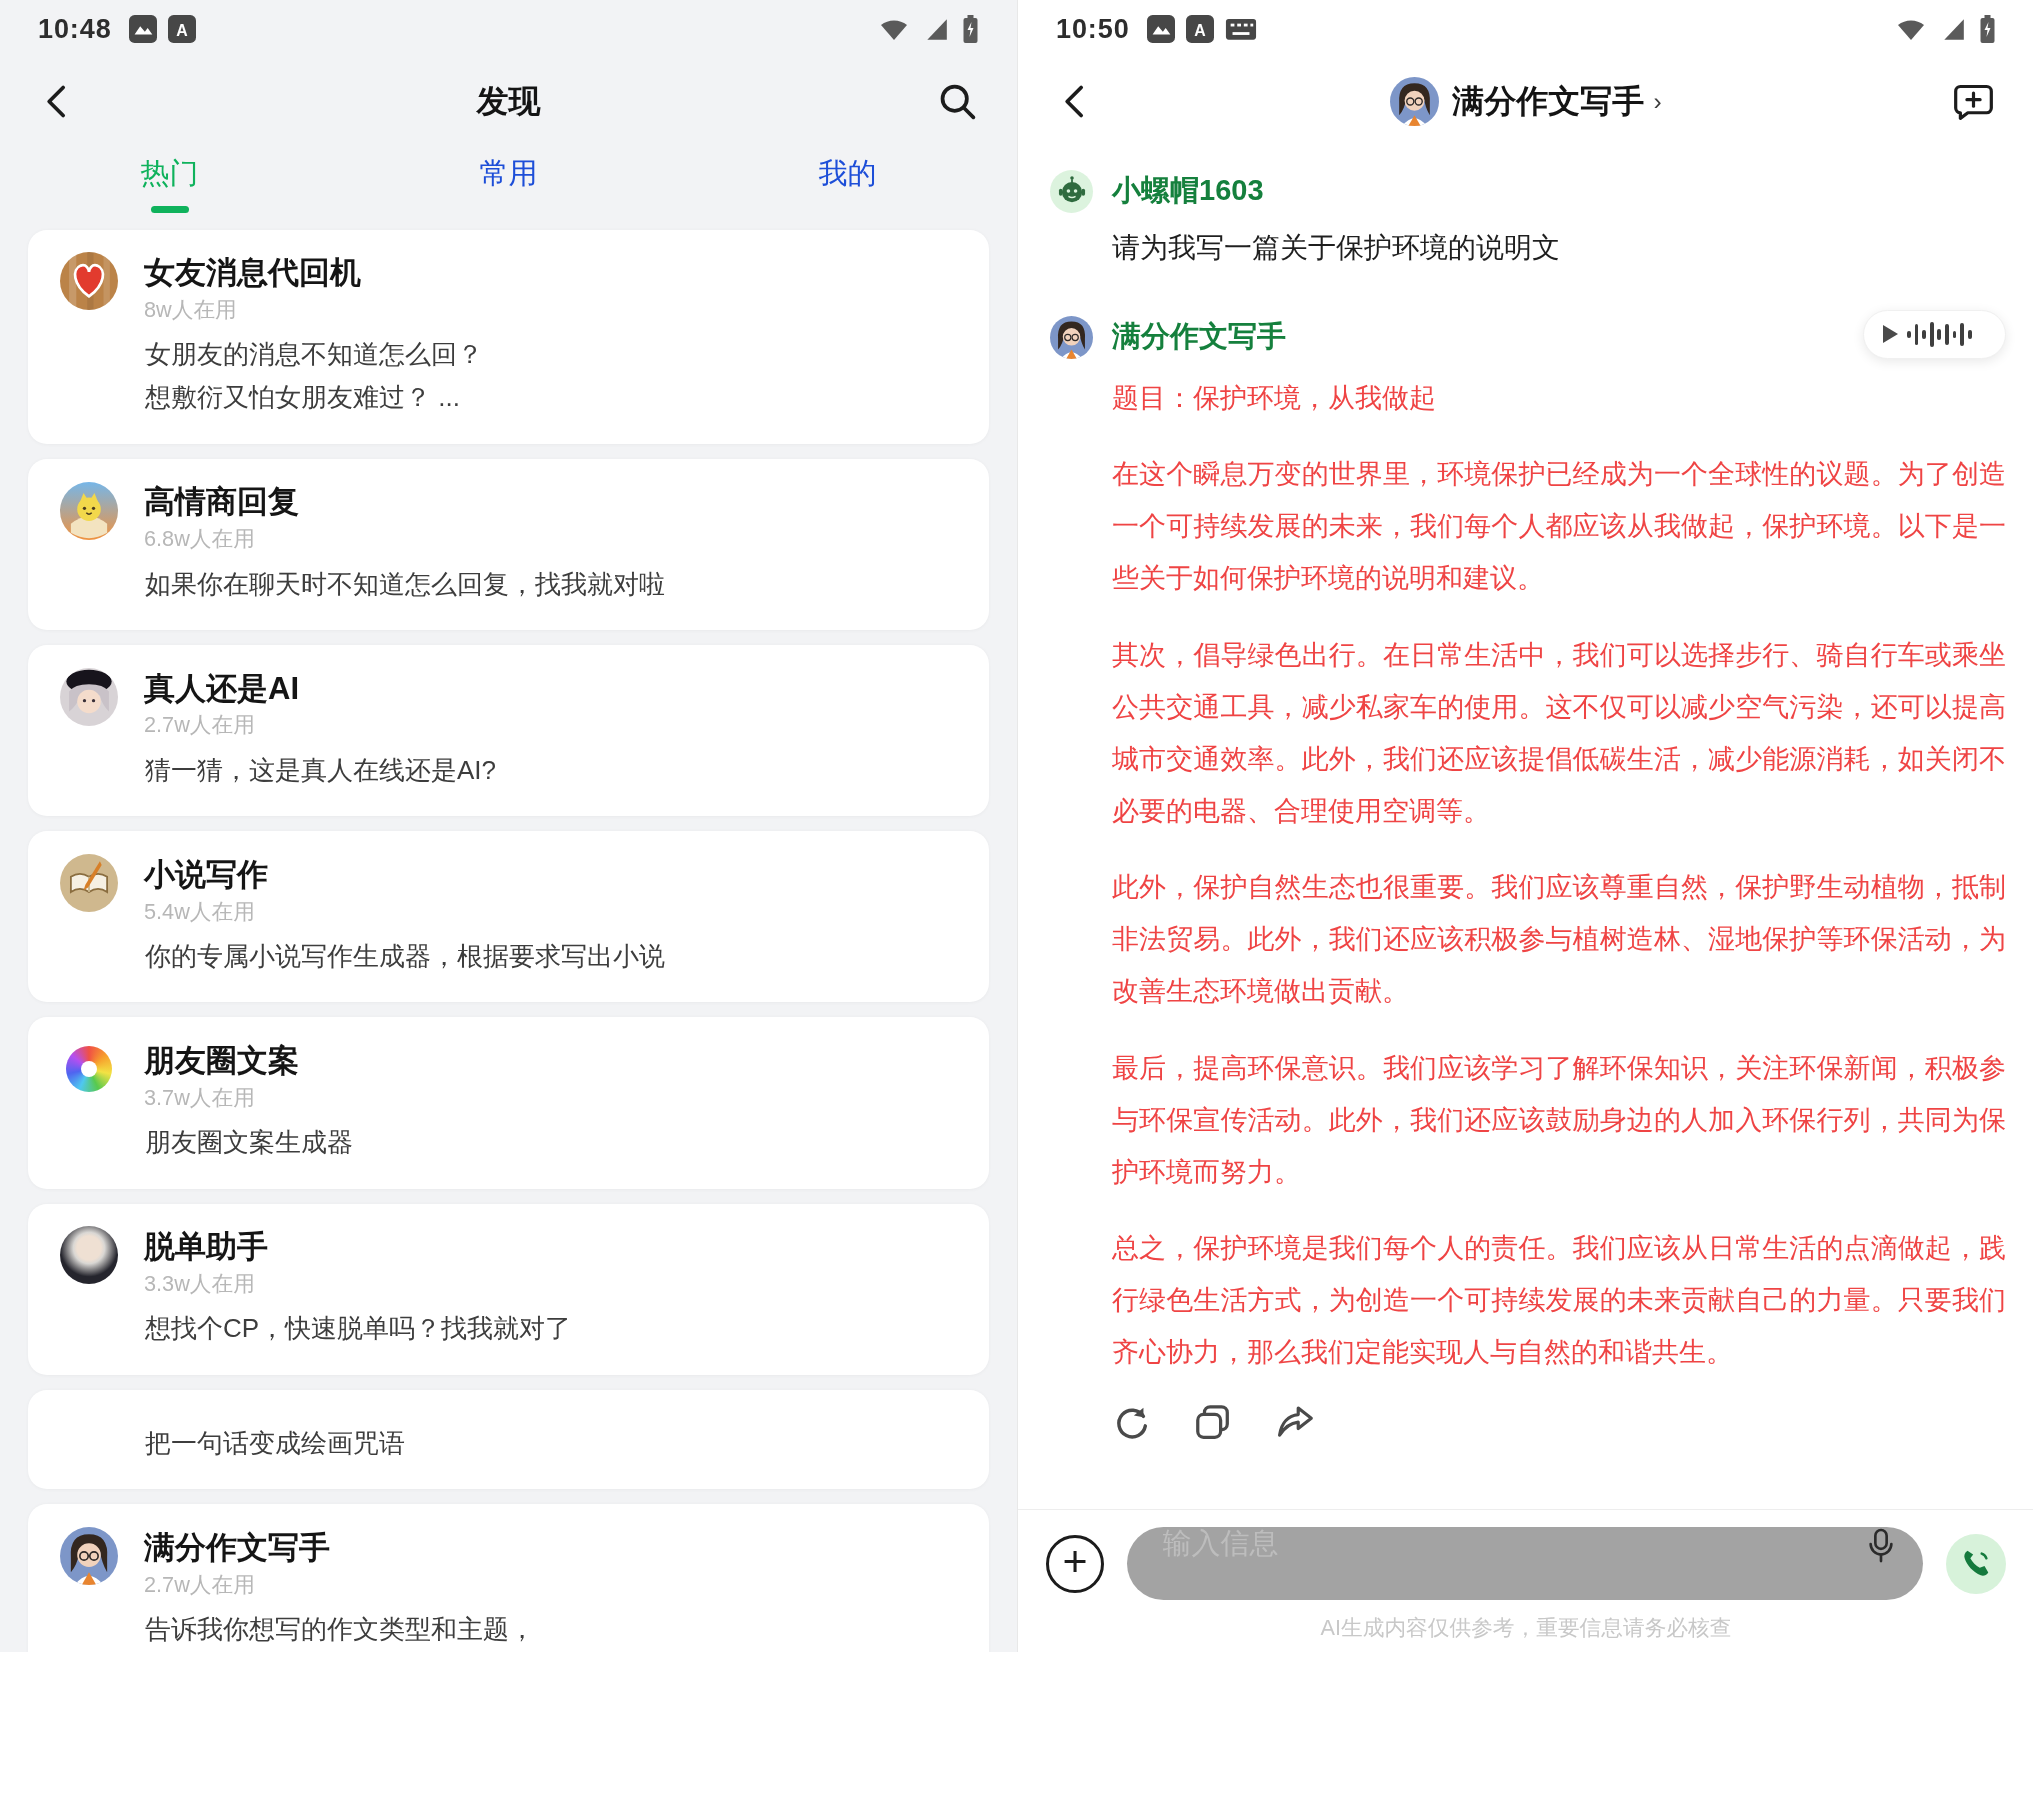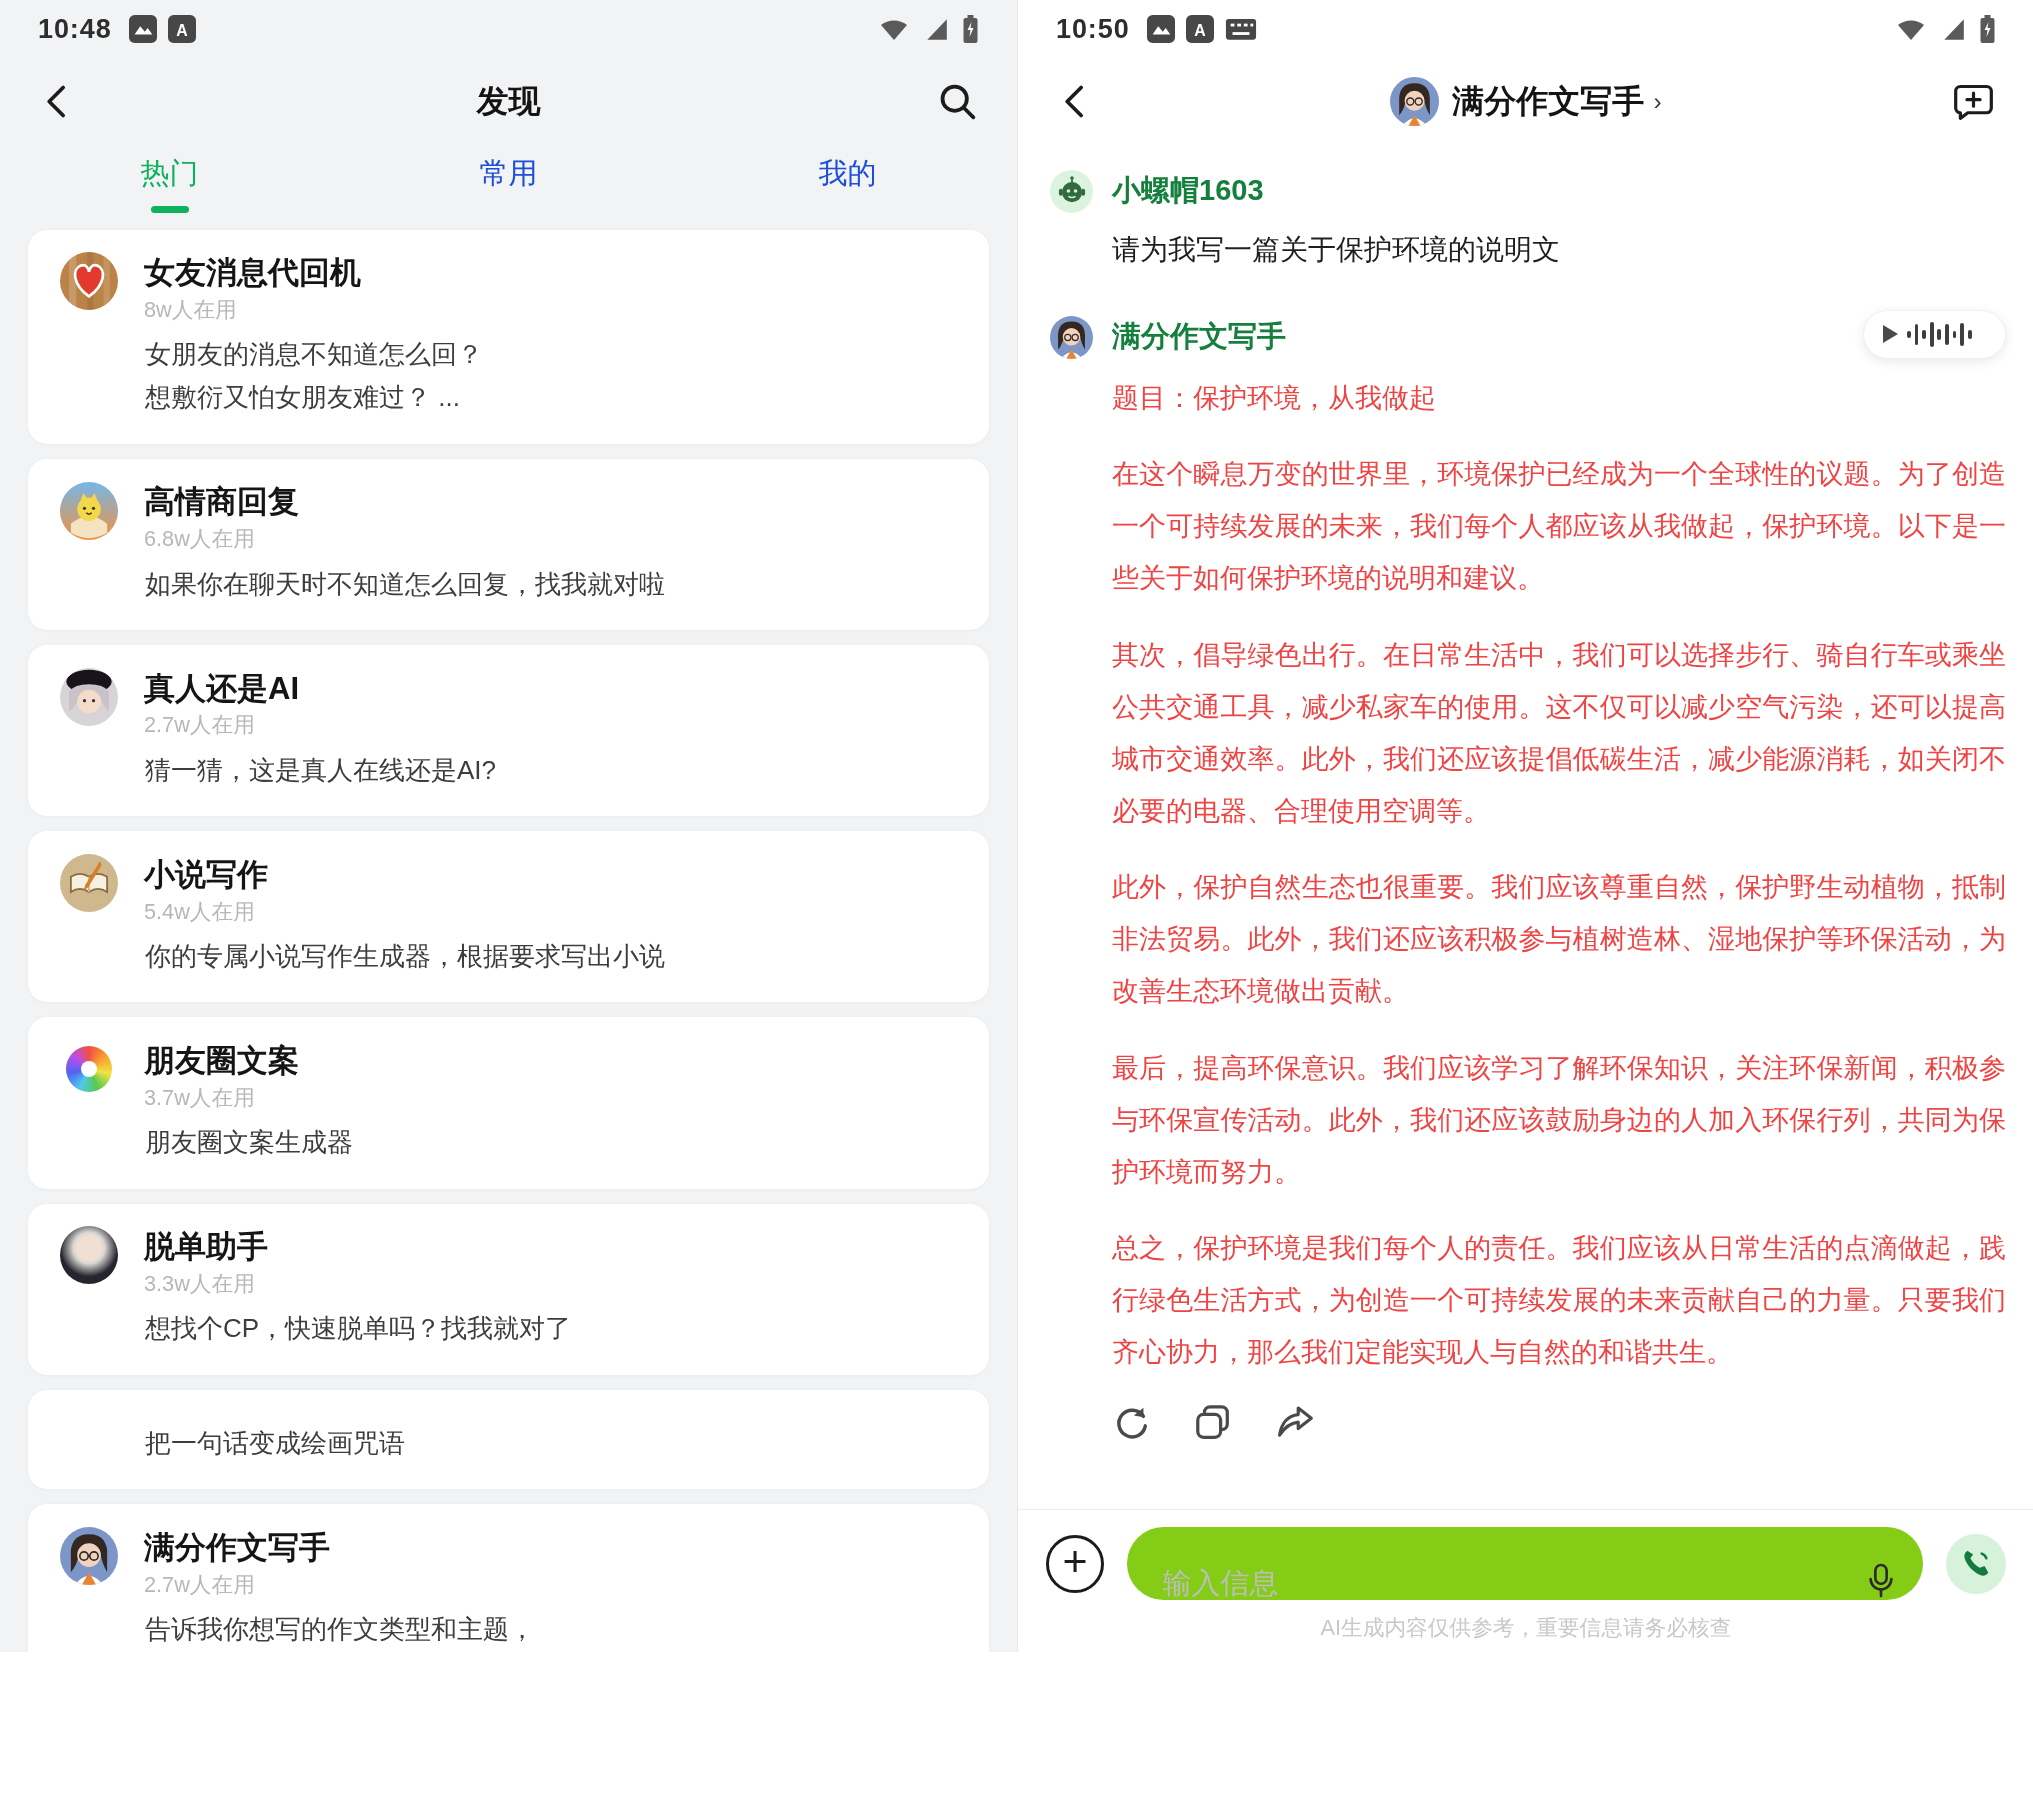--- a/index.html
+++ b/index.html
@@ -56,43 +56,43 @@
   .av-aihead { background:radial-gradient(circle at 28% 28%, #ff9a3c 0 22%, rgba(255,154,60,0) 55%),
                           radial-gradient(circle at 72% 62%, #3c8bff 0 30%, rgba(60,139,255,0) 65%),
                           #1c3a5e; }
   .av-robot { background:#dcf3de; display:flex; align-items:center; justify-content:center; }
 
   
   .chat { padding:0 28px 0 32px; }
   .msg-row { display:flex; align-items:center; }
   .chat-avatar { width:43px; height:43px; border-radius:50%; overflow:hidden; flex:0 0 auto; }
   .msg-name { font-size:29px; font-weight:600; color:#15803d; margin-left:19px; }
-  .msg-text { margin-left:62px; margin-top:15px; font-size:28px; color:#1f1f1f; line-height:43px; }
+  .msg-text { margin-left:62px; margin-top:15px; font-size:28px; color:#1f1f1f; line-height:43px;font-family:Liberation Mono, monospace; }
   .user-block { margin-top:24.5px; }
   .bot-block { margin-top:45px; position:relative; }
   .voice-pill { position:absolute; top:-5.6px; right:0; width:143px; height:49px; background:#fff;
       border:0.9px solid #f0f0f0; border-radius:26px; box-shadow:0 2.8px 11.3px rgba(0,0,0,.09);
       display:flex; align-items:center; padding:0 13px; gap:9.4px; }
   .play-tri { width:0; height:0; border-left:15px solid #4a4a4a; border-top:9.4px solid transparent; border-bottom:9.4px solid transparent; margin-left:5.6px; }
   .wave { display:flex; align-items:center; gap:3.8px; }
   .wave i { width:3.8px; border-radius:1.9px; background:#3f3f3f; display:block; }
   .essay { margin-left:62px; margin-top:13px; }
   .essay p { font-size:27px; line-height:52px; color:#ef4444; margin-bottom:24.5px; text-align:justify; }
   .actions { margin-left:62px; margin-top:9.4px; display:flex; gap:41px; align-items:center; }
   .actions svg { display:block; }
 
   
   .composer { position:absolute; left:0; right:0; bottom:0; height:143px; background:#fff;
               border-top:1.9px solid #ededed; }
   .composer-row { display:flex; align-items:center; padding:17px 28px 0; }
   .plus-btn { width:58px; height:58px; border:3.8px solid #1c1c1c; border-radius:50%; flex:0 0 auto;
               display:flex; align-items:center; justify-content:center; font-size:43px; font-weight:400;
               color:#1c1c1c; line-height:1; padding-bottom:3.8px; }
-  .input-pill { flex:1; height:73px; background:#84cc16; border-radius:38px; margin:0 22.6px;
-                display:flex; align-items:flex-end; padding:0 26px 0 36px; position:relative;gap:7px; }
+  .input-pill { flex:1; height:73px; background:#a3a3a3; border-radius:38px; margin:0 22.6px;
+                display:flex; align-items:flex-start; padding:0 26px 0 36px; position:relative;gap:7px; }
   .input-pill input { flex:1; border:none; outline:none; background:transparent; font-size:29px;
                       color:#333; font-family:inherit; }
   .input-pill input::placeholder { color:#bdbdbd; }
   .call-btn { width:60px; height:60px; border-radius:50%; background:#d7f2da; flex:0 0 auto;
               display:flex; align-items:center; justify-content:center; }
   .disclaimer { text-align:center; font-size:21.7px; color:#c8c8c8; margin-top:13px; }
 </style>
 </head>
 <body>
 

